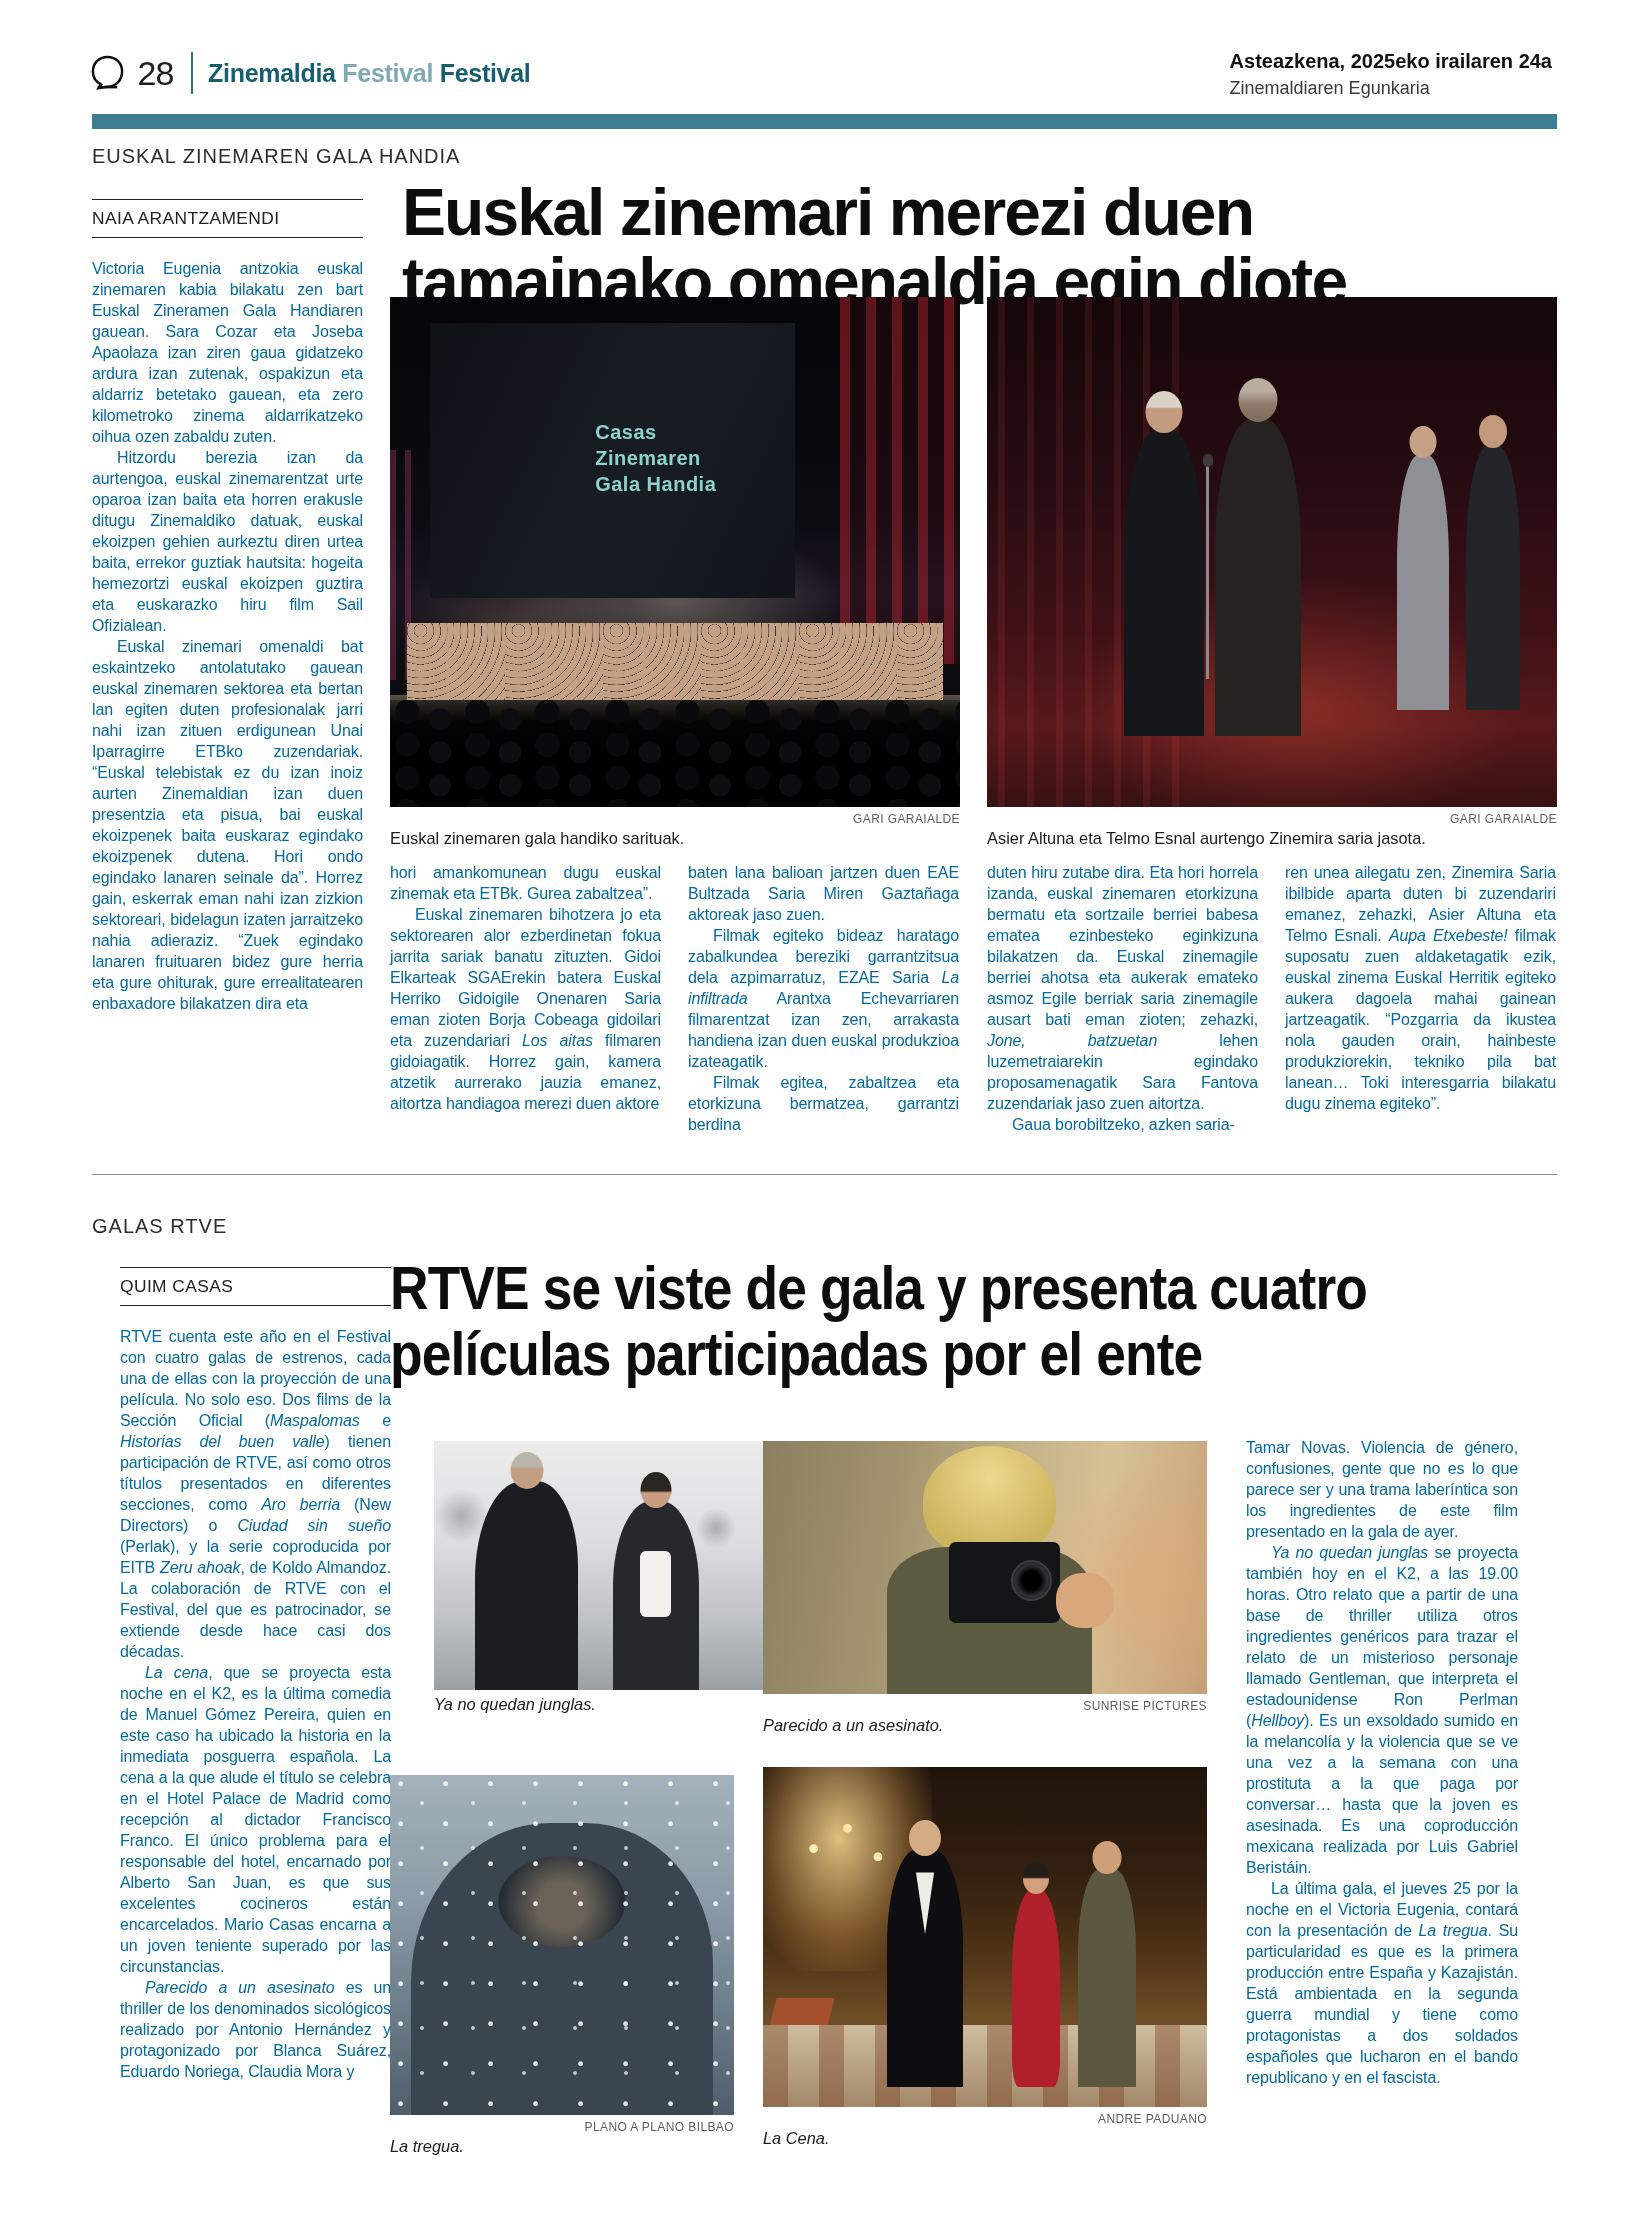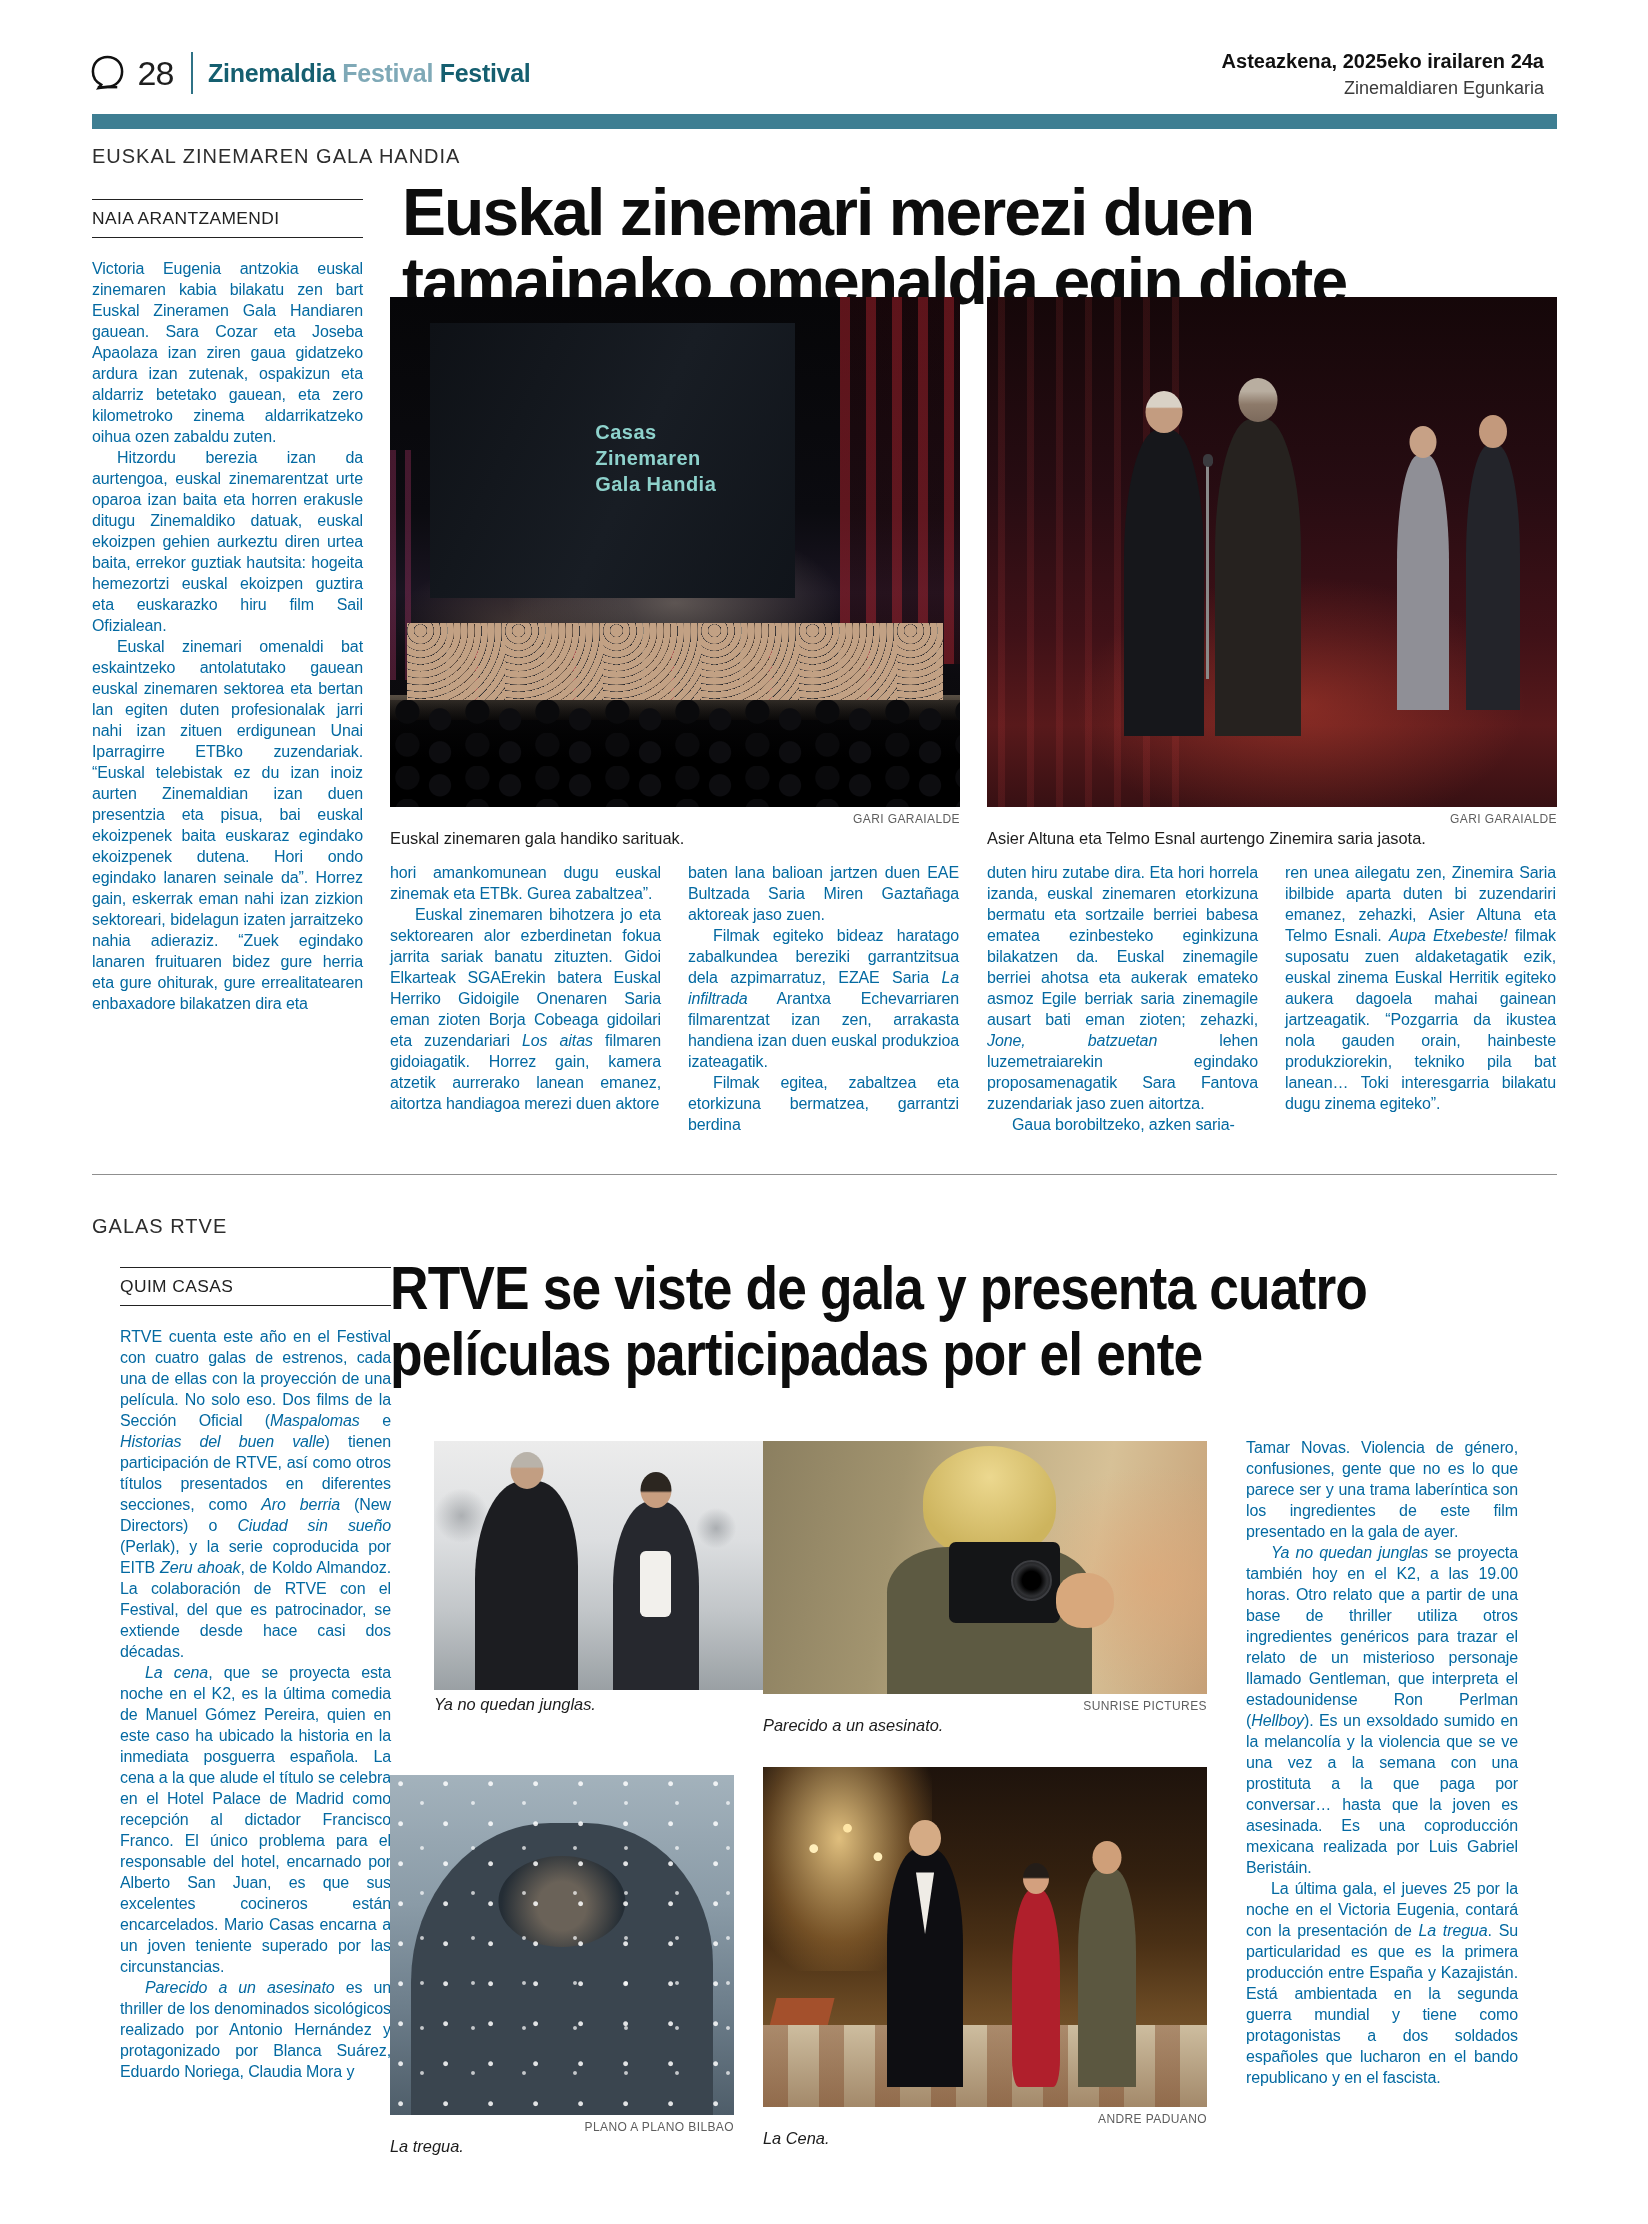--- a/index.html
+++ b/index.html
@@ -8,21 +8,21 @@
 
   
   .hdr-left{position:absolute;left:89px;top:52px;display:flex;align-items:center;}
   .bubble-icon{width:37px;height:39px;}
   .page-num{font-size:34px;color:#1e1e1e;margin-left:11.6px;letter-spacing:-1px;}
   .hdr-rule{width:1.9px;height:42px;background:#2f7286;margin:0 15.4px 0 17.4px;}
   .brand{font-size:25px;font-weight:bold;letter-spacing:-0.3px;}
   .brand .b1{color:#155f70;}
   .brand .b2{color:#7fa9b7;}
   .brand .b3{color:#155f70;}
-  .hdr-right{position:absolute;right:104px;top:50px;text-align:right;}
+  .hdr-right{position:absolute;right:96px;top:50px;text-align:left;}
   .hdr-date{font-size:20px;font-weight:bold;color:#111;}
   .hdr-pub{font-size:18px;color:#3a3a3a;margin-top:4.8px;}
   .teal-bar{position:absolute;left:92px;top:114px;width:1465px;height:15.4px;background:#3e7e92;}
 
   
   .kicker{position:absolute;font-size:20px;letter-spacing:1px;color:#2d2d2d;}
   .byline-box{border-top:1.9px solid #222;border-bottom:1.4px solid #222;
               padding:7.7px 0 8.7px;font-size:17.4px;color:#222;letter-spacing:0.4px;margin-bottom:19.3px;}
   .body-col p{margin:0;text-align:justify;font-size:16px;line-height:21px;
               color:#0369a1;letter-spacing:-0.1px;}
@@ -224,21 +224,21 @@
       <div class="p2-mic"></div>
       <div class="fig p2-man3"></div>
       <div class="fig p2-man4"></div>
     </div>
     <div class="credit">GARI GARAIALDE</div>
     <div class="caption">Asier Altuna eta Telmo Esnal aurtengo Zinemira saria jasota.</div>
   </div>
 
   <div class="a1-col2 body-col">
       <p><span>hori amankomunean dugu euskal zinemak eta ETBk. Gurea zabaltzea”.</span></p>
-      <p><span>Euskal zinemaren bihotzera jo eta sektorearen alor ezberdinetan fokua jarrita sariak banatu zituzten. Gidoi Elkarteak SGAErekin batera Euskal Herriko Gidoigile Onenaren Saria eman zioten Borja Cobeaga gidoilari eta zuzendariari </span><i>Los aitas</i><span> filmaren gidoiagatik. Horrez gain, kamera atzetik aurrerako lanean emanez, aitortza handiagoa merezi duen aktore</span></p>
+      <p><span>Euskal zinemaren bihotzera jo eta sektorearen alor ezberdinetan fokua jarrita sariak banatu zituzten. Gidoi Elkarteak SGAErekin batera Euskal Herriko Gidoigile Onenaren Saria eman zioten Borja Cobeaga gidoilari eta zuzendariari </span><i>Los aitas</i><span> filmaren gidoiagatik. Horrez gain, kamera atzetik aurrerako jauzia emanez, aitortza handiagoa merezi duen aktore</span></p>
     </div>
   <div class="a1-col3 body-col">
       <p><span>baten lana balioan jartzen duen EAE Bultzada Saria Miren Gaztañaga aktoreak jaso zuen.</span></p>
       <p><span>Filmak egiteko bideaz haratago zabalkundea bereziki garrantzitsua dela azpimarratuz, EZAE Saria </span><i>La infiltrada</i><span> Arantxa Echevarriaren filmarentzat izan zen, arrakasta handiena izan duen euskal produkzioa izateagatik.</span></p>
       <p><span>Filmak egitea, zabaltzea eta etorkizuna bermatzea, garrantzi berdina</span></p>
     </div>
   <div class="a1-col4 body-col">
       <p><span>duten hiru zutabe dira. Eta hori horrela izanda, euskal zinemaren etorkizuna bermatu eta sortzaile berriei babesa ematea ezinbesteko eginkizuna bilakatzen da. Euskal zinemagile berriei ahotsa eta aukerak emateko asmoz Egile berriak saria zinemagile ausart bati eman zioten; zehazki, </span><i>Jone, batzuetan</i><span> lehen luzemetraiarekin egindako proposamenagatik Sara Fantova zuzendariak jaso zuen aitortza.</span></p>
       <p><span>Gaua borobiltzeko, azken saria-</span></p>
     </div>

